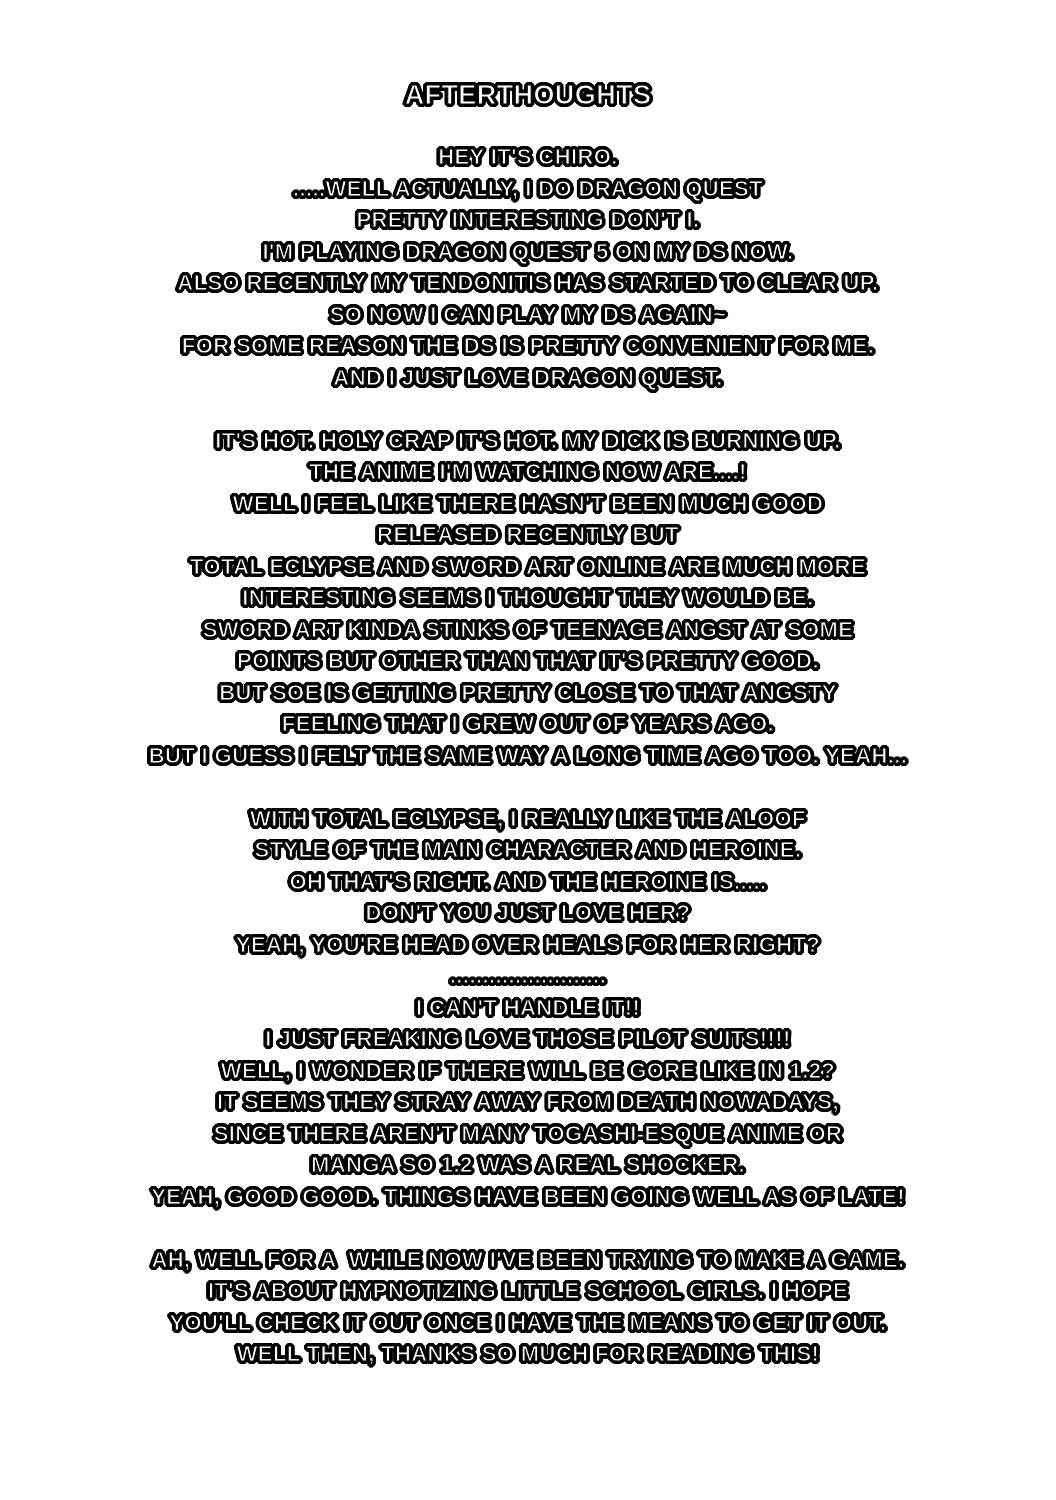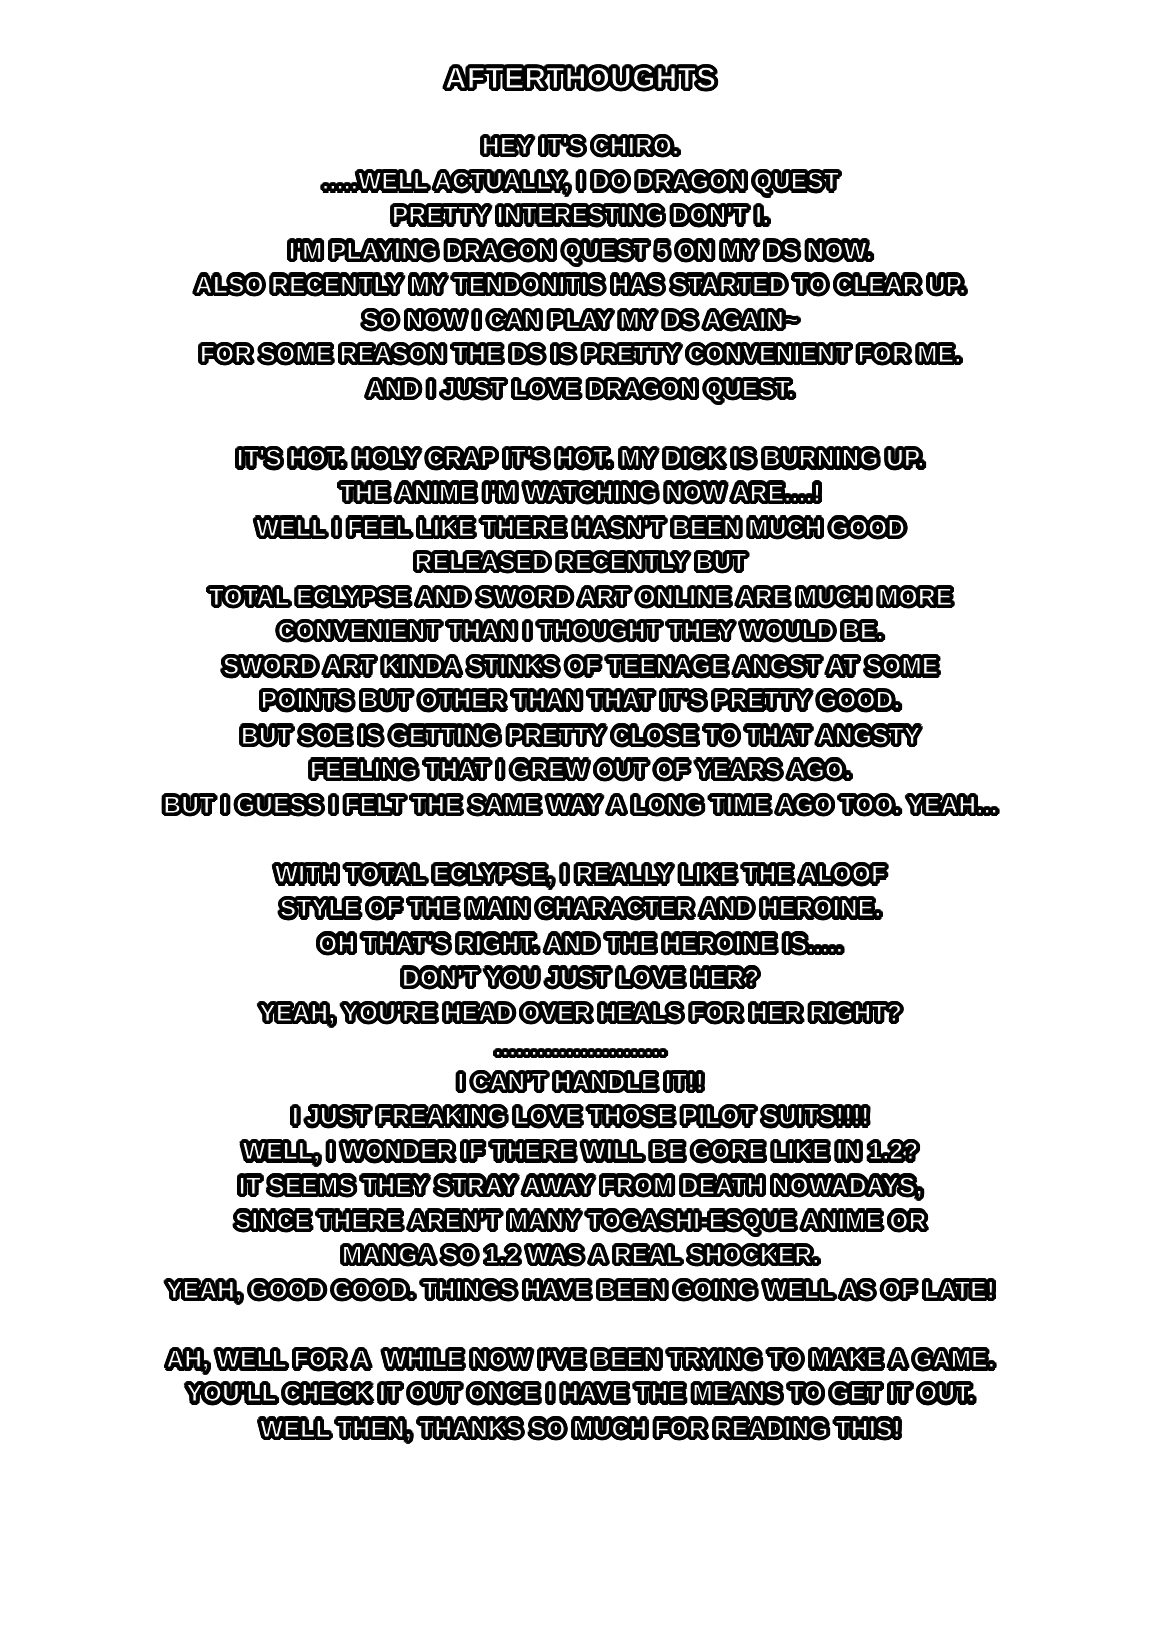--- a/index.html
+++ b/index.html
@@ -6,21 +6,21 @@
     margin: 0;
     padding: 0;
     background: #ffffff;
   }
   .page {
     position: relative;
     width: 920px;
     height: 1500px;
     background: #ffffff;
     box-sizing: border-box;
-    padding-top: 52px;
+    padding-top: 76px;
     text-align: center;
     overflow: hidden;
     margin: 0 auto;
   }
   .line {
     font-family: "Liberation Sans", "DejaVu Sans", sans-serif;
     font-weight: bold;
     font-size: 22px;
     line-height: 31.5px;
     letter-spacing: 0.4px;
@@ -60,21 +60,21 @@
         <div class="line">SO NOW I CAN PLAY MY DS AGAIN~</div>
         <div class="line">FOR SOME REASON THE DS IS PRETTY CONVENIENT FOR ME.</div>
         <div class="line">AND I JUST LOVE DRAGON QUEST.</div>
       </div>
       <div class="paragraph">
         <div class="line">IT'S HOT. HOLY CRAP IT'S HOT. MY DICK IS BURNING UP.</div>
         <div class="line">THE ANIME I'M WATCHING NOW ARE....!</div>
         <div class="line">WELL I FEEL LIKE THERE HASN'T BEEN MUCH GOOD</div>
         <div class="line">RELEASED RECENTLY BUT</div>
         <div class="line">TOTAL ECLYPSE AND SWORD ART ONLINE ARE MUCH MORE</div>
-        <div class="line">CONVENIENT THAN I THOUGHT THEY WOULD BE.</div>
+        <div class="line">INTERESTING SEEMS I THOUGHT THEY WOULD BE.</div>
         <div class="line">SWORD ART KINDA STINKS OF TEENAGE ANGST AT SOME</div>
         <div class="line">POINTS BUT OTHER THAN THAT IT'S PRETTY GOOD.</div>
         <div class="line">BUT SOE IS GETTING PRETTY CLOSE TO THAT ANGSTY</div>
         <div class="line">FEELING THAT I GREW OUT OF YEARS AGO.</div>
         <div class="line">BUT I GUESS I FELT THE SAME WAY A LONG TIME AGO TOO. YEAH...</div>
       </div>
       <div class="paragraph">
         <div class="line">WITH TOTAL ECLYPSE, I REALLY LIKE THE ALOOF</div>
         <div class="line">STYLE OF THE MAIN CHARACTER AND HEROINE.</div>
         <div class="line">OH THAT'S RIGHT. AND THE HEROINE IS.....</div>
@@ -84,17 +84,18 @@
         <div class="line">I CAN'T HANDLE IT!!</div>
         <div class="line">I JUST FREAKING LOVE THOSE PILOT SUITS!!!!</div>
         <div class="line">WELL, I WONDER IF THERE WILL BE GORE LIKE IN 1.2?</div>
         <div class="line">IT SEEMS THEY STRAY AWAY FROM DEATH NOWADAYS,</div>
         <div class="line">SINCE THERE AREN'T MANY TOGASHI-ESQUE ANIME OR</div>
         <div class="line">MANGA SO 1.2 WAS A REAL SHOCKER.</div>
         <div class="line">YEAH, GOOD GOOD. THINGS HAVE BEEN GOING WELL AS OF LATE!</div>
       </div>
       <div class="paragraph">
         <div class="line">AH, WELL FOR A  WHILE NOW I'VE BEEN TRYING TO MAKE A GAME.</div>
+        <div class="line">IT'S ABOUT HYPNOTIZING LITTLE SCHOOL GIRLS. I HOPE</div>
         <div class="line">YOU'LL CHECK IT OUT ONCE I HAVE THE MEANS TO GET IT OUT.</div>
         <div class="line">WELL THEN, THANKS SO MUCH FOR READING THIS!</div>
       </div>
     </div>
 </div>
 
 </body></html>

